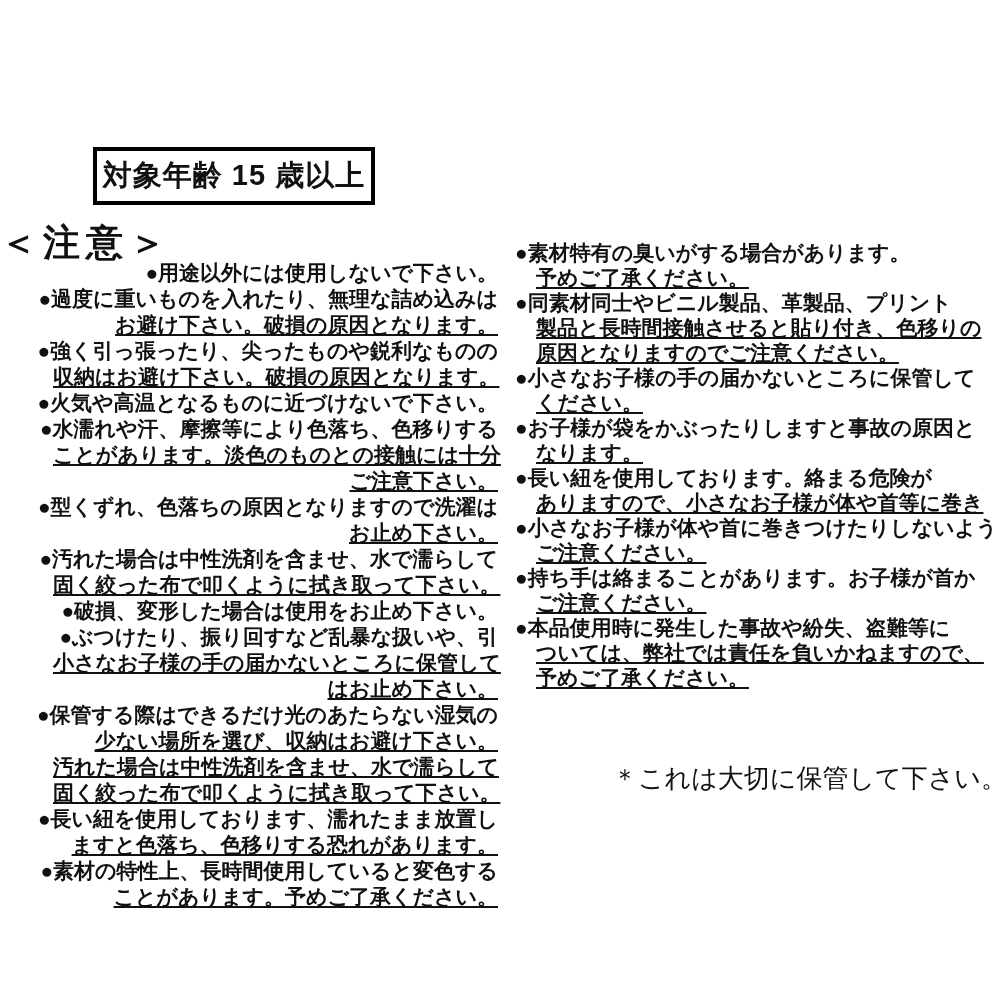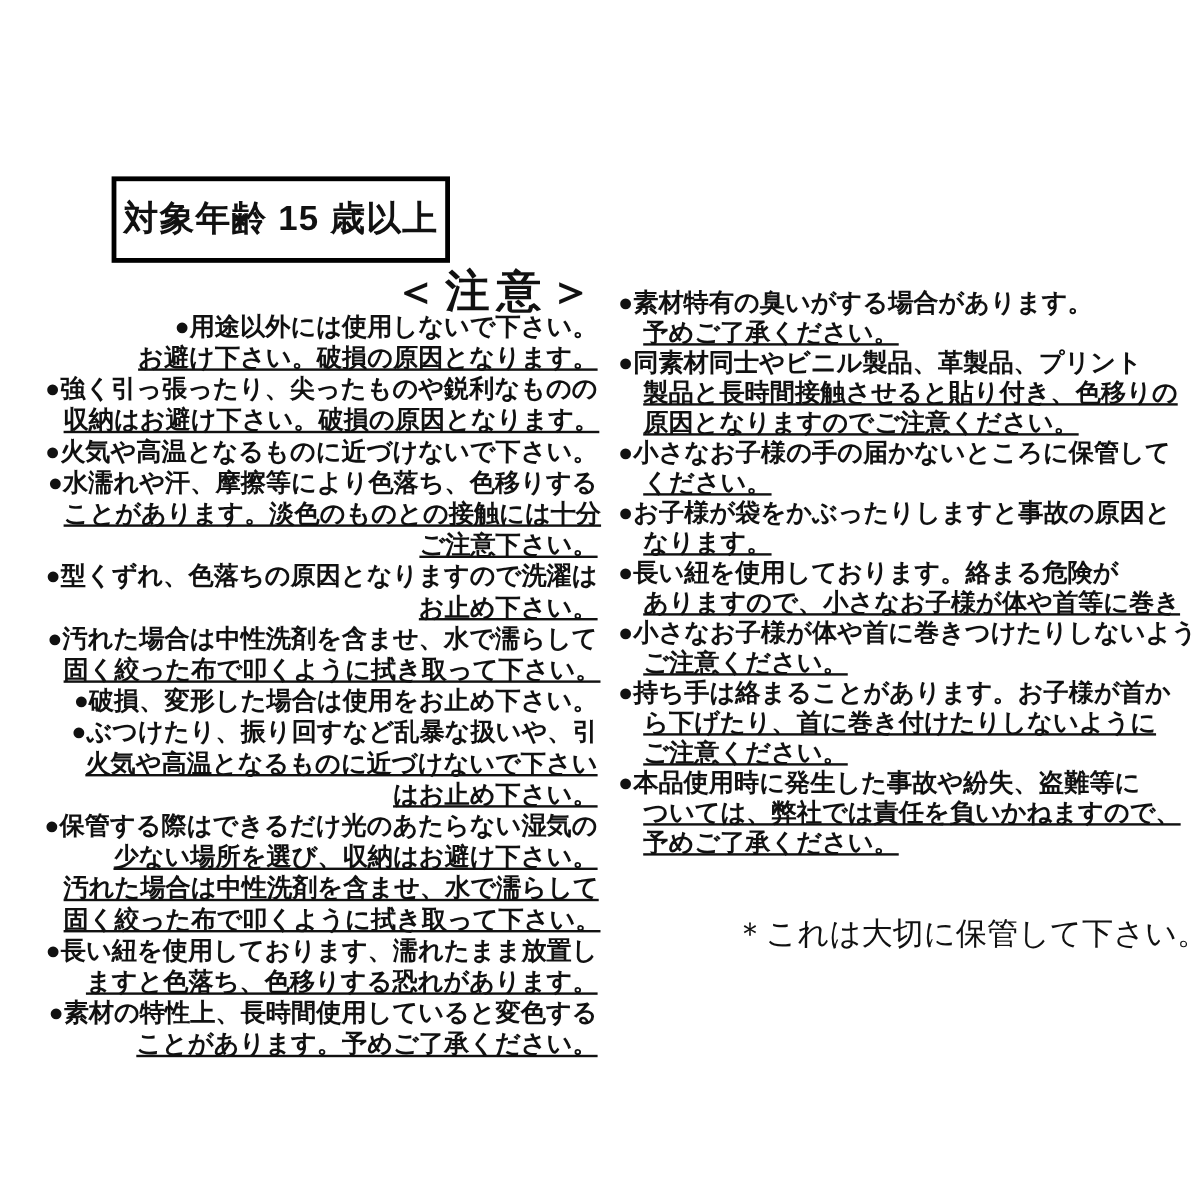--- a/index.html
+++ b/index.html
@@ -18,38 +18,38 @@
     width: 1000px;
     height: 1000px;
     background: #ffffff;
     overflow: hidden;
   }
   .age-box {
     position: absolute;
     left: 93px;
     top: 147px;
     width: 282px;
-    height: 72px;
+    height: 58px;
     box-sizing: border-box;
     border: 4px solid #000000;
     display: flex;
     align-items: center;
     justify-content: center;
     font-size: 29px;
     font-weight: 600;
     letter-spacing: 1px;
     white-space: nowrap;
   }
   .heading {
     position: absolute;
     left: 0;
     top: 218px;
     width: 500px;
     margin: 0;
-    text-align: right;
+    text-align: left;
     font-size: 37px;
     font-weight: 700;
     letter-spacing: 6px;
     white-space: nowrap;
   }
   .col {
     position: absolute;
     font-size: 21px;
     font-weight: 600;
   }
@@ -92,34 +92,35 @@
 <div class="sheet">
 
   <div class="age-box">
     <span>対象年齢 15 歳以上</span>
   </div>
 
   <h1 class="heading">＜注意＞</h1>
 
   <div class="col col-left" id="left-col">
       <div class="line">●用途以外には使用しないで下さい。</div>
+      <div class="line">●過度に重いものを入れたり、無理な詰め込みは</div>
       <div class="line cont">お避け下さい。破損の原因となります。</div>
       <div class="line">●強く引っ張ったり、尖ったものや鋭利なものの</div>
       <div class="line cont">収納はお避け下さい。破損の原因となります。</div>
       <div class="line">●火気や高温となるものに近づけないで下さい。</div>
       <div class="line">●水濡れや汗、摩擦等により色落ち、色移りする</div>
       <div class="line cont">ことがあります。淡色のものとの接触には十分</div>
       <div class="line cont">ご注意下さい。</div>
       <div class="line">●型くずれ、色落ちの原因となりますので洗濯は</div>
       <div class="line cont">お止め下さい。</div>
       <div class="line">●汚れた場合は中性洗剤を含ませ、水で濡らして</div>
       <div class="line cont">固く絞った布で叩くように拭き取って下さい。</div>
       <div class="line">●破損、変形した場合は使用をお止め下さい。</div>
       <div class="line">●ぶつけたり、振り回すなど乱暴な扱いや、引</div>
-      <div class="line cont">火気や高温となるものに近づけないで下さい</div>
+      <div class="line cont">小さなお子様の手の届かないところに保管して</div>
       <div class="line cont">はお止め下さい。</div>
       <div class="line">●保管する際はできるだけ光のあたらない湿気の</div>
       <div class="line cont">少ない場所を選び、収納はお避け下さい。</div>
       <div class="line cont">汚れた場合は中性洗剤を含ませ、水で濡らして</div>
       <div class="line cont">固く絞った布で叩くように拭き取って下さい。</div>
       <div class="line">●長い紐を使用しております、濡れたまま放置し</div>
       <div class="line cont">ますと色落ち、色移りする恐れがあります。</div>
       <div class="line">●素材の特性上、長時間使用していると変色する</div>
       <div class="line cont">ことがあります。予めご了承ください。</div>
     </div>
@@ -132,21 +133,20 @@
       <div class="line cont">原因となりますのでご注意ください。</div>
       <div class="line">●小さなお子様の手の届かないところに保管して</div>
       <div class="line cont">ください。</div>
       <div class="line">●お子様が袋をかぶったりしますと事故の原因と</div>
       <div class="line cont">なります。</div>
       <div class="line">●長い紐を使用しております。絡まる危険が</div>
       <div class="line cont">ありますので、小さなお子様が体や首等に巻き</div>
       <div class="line">●小さなお子様が体や首に巻きつけたりしないよう</div>
       <div class="line cont">ご注意ください。</div>
       <div class="line">●持ち手は絡まることがあります。お子様が首か</div>
-      <div class="line cont">ら下げたり、首に巻き付けたりしないように</div>
       <div class="line cont">ご注意ください。</div>
       <div class="line">●本品使用時に発生した事故や紛失、盗難等に</div>
       <div class="line cont">ついては、弊社では責任を負いかねますので、</div>
       <div class="line cont">予めご了承ください。</div>
     </div>
 
   <div class="footnote">＊これは大切に保管して下さい。</div>
 
 </div>
 

